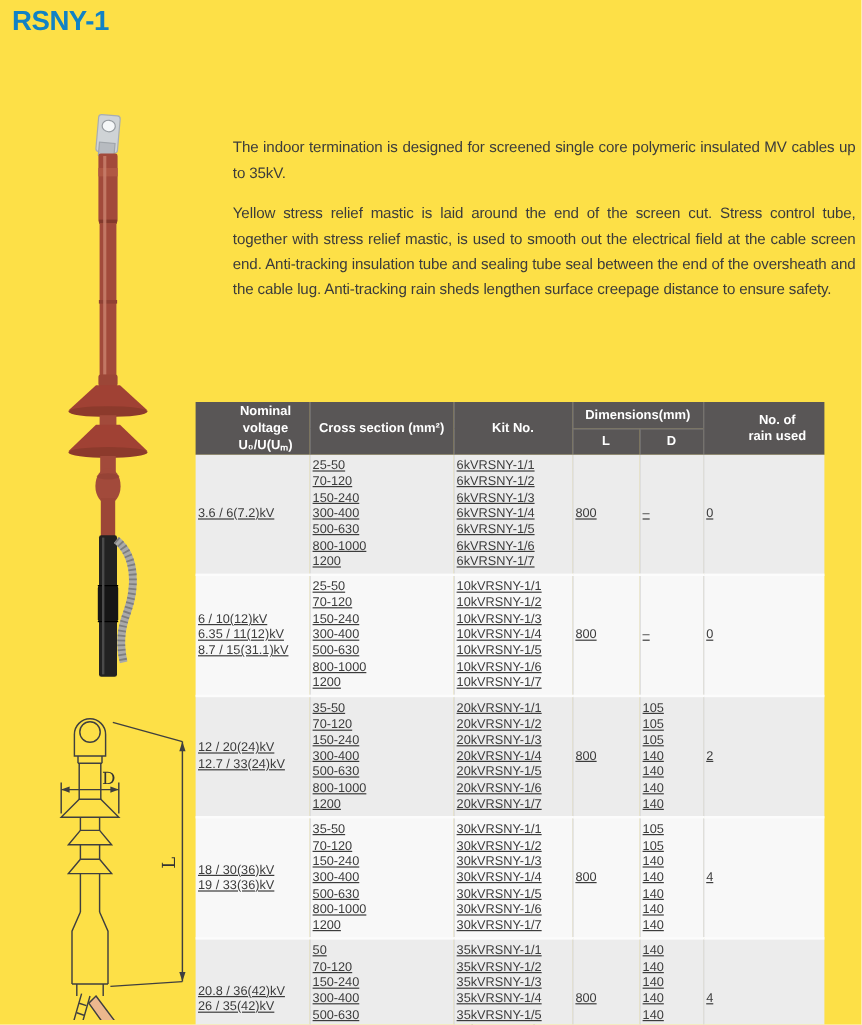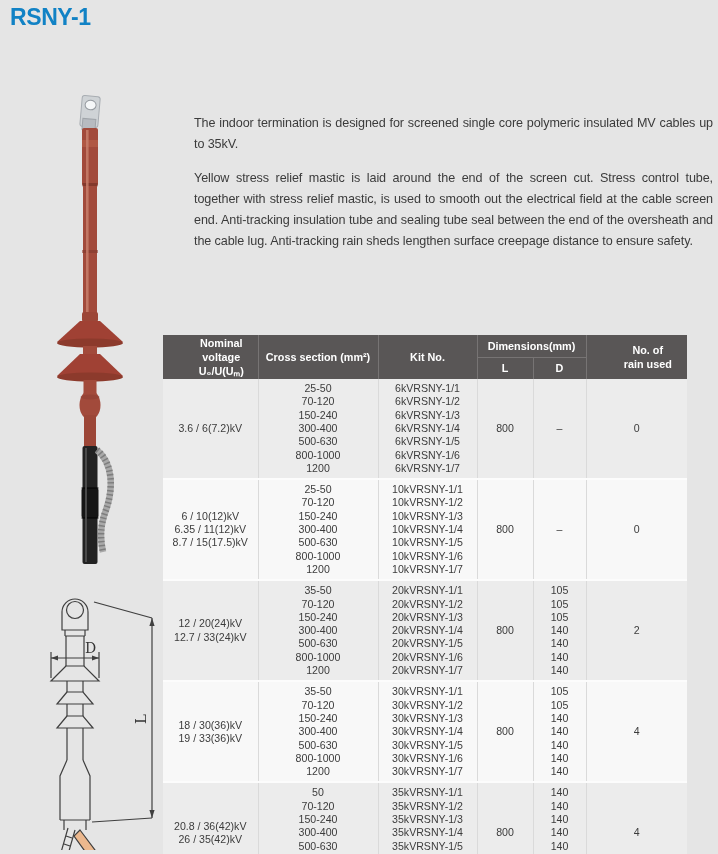--- a/index.html
+++ b/index.html
@@ -1,17 +1,17 @@
 <!DOCTYPE html>
 <html><head>
 <meta charset="utf-8">
 <style>
   html,body { margin:0; padding:0; background:#ffffff; }
   .page {
-    position:relative; width:718px; height:854px; background:#e5e5e5;
+    position:relative; width:718px; height:854px; background:#fde047;
     font-family:"Liberation Sans", sans-serif; color:#3d3d3d; overflow:hidden;
   }
   
   .title-block { position:absolute; left:10px; top:4px; width:700px; }
   .product-code {
     margin:0; font-size:23px; font-weight:bold; color:#1182c5; letter-spacing:-0.4px;
   }
   .page-title {
     margin:1px 0 0 0; font-size:19.5px; font-weight:bold; color:#1182c5;
     line-height:27px; letter-spacing:-0.5px;
@@ -33,22 +33,22 @@
     border-bottom:5px solid #8f8f8f;
   }
   .spec-table thead th {
     background:#595656; color:#ffffff; font-weight:bold; font-size:10.8px;
     line-height:1.3; padding:1px 1px; text-align:center; vertical-align:middle;
   }
   .spec-table thead th + th { border-left:1px solid #777474; }
   .spec-table thead tr + tr th { border-left:1px solid #777474; }
   .spec-table thead .dim-head { border-bottom:1px solid #777474;margin-top:40px; }
   .spec-table tbody td {
-    text-align:center; vertical-align:middle; padding:3px 2px;
-    line-height:13.3px; white-space:pre-line;
+    text-align:left; vertical-align:middle; padding:3px 2px;
+    line-height:13.3px; white-space:pre-line;text-decoration:underline;
   }
   .spec-table tbody td + td { border-left:1px solid #dadada; }
   .spec-table tbody tr + tr td { border-top:2px solid #fcfcfc; }
   .spec-table tbody tr:nth-child(odd)  td { background:#ececec; }
   .spec-table tbody tr:nth-child(even) td { background:#f8f8f8; }
   .th-stack div { display:block;padding-left:22px; }
 </style>
 </head>
 <body>
 
@@ -178,21 +178,21 @@
 6kVRSNY-1/5
 6kVRSNY-1/6
 6kVRSNY-1/7</td>
         <td>800</td>
         <td>–</td>
         <td>0</td>
       </tr>
       <tr>
         <td>6 / 10(12)kV
 6.35 / 11(12)kV
-8.7 / 15(17.5)kV</td>
+8.7 / 15(31.1)kV</td>
         <td>25-50
 70-120
 150-240
 300-400
 500-630
 800-1000
 1200</td>
         <td>10kVRSNY-1/1
 10kVRSNY-1/2
 10kVRSNY-1/3

